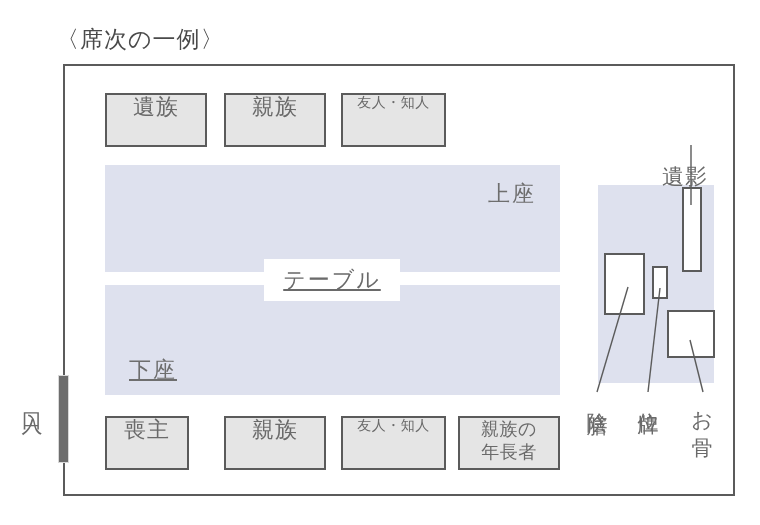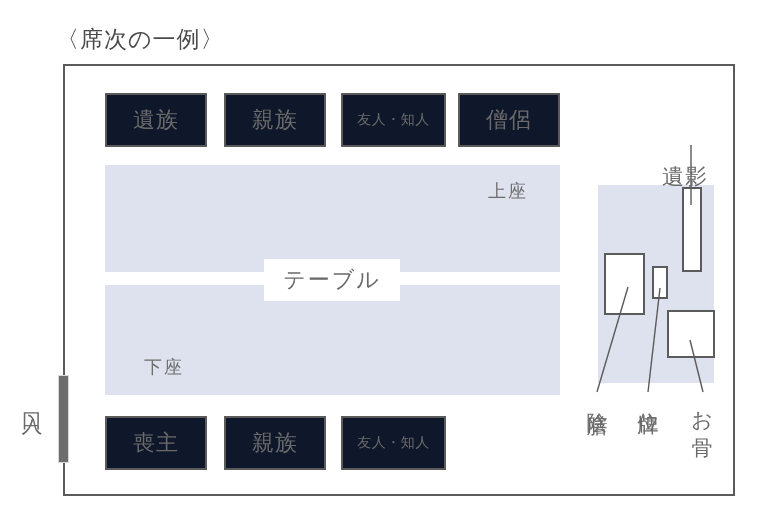--- a/index.html
+++ b/index.html
@@ -39,24 +39,23 @@
     border: 2.5px solid #5b5b5b;
     box-sizing: border-box;
     background: transparent;
   }
 
   
   .seat-box {
     position: absolute;
     box-sizing: border-box;
     border: 2.5px solid #5b5b5b;
-    background: #0f172a;
+    background: #e5e5e5;
     color: #6a6a6a;
     display: flex;
-    align-items: center;
     justify-content: center;
     text-align: center;
     line-height: 1.12;
     font-size: 22px;
     letter-spacing: 1px;
     font-family: Liberation Serif, serif;
   }
   .seat-box.small-text {
     font-size: 14px;
     letter-spacing: 0.5px;
@@ -78,21 +77,21 @@
     display: flex;
     align-items: center;
     justify-content: center;
     color: #6a6a6a;
     font-size: 22px;
     letter-spacing: 2px;
   }
   .zone-label {
     position: absolute;
     color: #6e6e6e;
-    font-size: 18px;
+    font-size: 22px;
     letter-spacing: 2px;
     white-space: nowrap;
   }
 
   
   .altar-panel {
     position: absolute;
     background: #dee1ee;
   }
   .altar-item {
@@ -155,54 +154,57 @@
 <div id="stage">
 
   <div class="diagram-title">〈席次の一例〉</div>
 
   <div class="room-frame"></div>
 
   <div class="table-area" style="left:105px; top:165px; width:455px; height:107px;"></div>
 
   <div class="table-area" style="left:105px; top:285px; width:455px; height:110px;"></div>
 
-  <div class="table-label-box" style="left:264px; top:259px; width:136px; height:42px;">テーブル</div>
+  <div class="table-label-box" style="left:264px; top:259px; width:136px; height:42px;text-decoration:underline;">テーブル</div>
 
   <div class="zone-label" style="left:488px; top:179px;">上座</div>
 
-  <div class="zone-label" style="left:144px; top:355px;">下座</div>
+  <div class="zone-label" style="left:129px; top:355px;text-decoration:underline;">下座</div>
 
   <div class="seat-box" style="left:105px; top:93px; width:102px; height:54px;">
     <span>遺族</span>
   </div>
 
   <div class="seat-box" style="left:224px; top:93px; width:102px; height:54px;">
     <span>親族</span>
   </div>
 
   <div class="seat-box small-text" style="left:341px; top:93px; width:105px; height:54px;">
     <span>友人・知人</span>
   </div>
 
-  <div class="seat-box" style="left:458px; top:93px; width:102px; height:54px;">
-    <span>僧侶</span>
-  </div>
-
-  <div class="seat-box" style="left:105px; top:416px; width:102px; height:54px;">
+
+  <div class="seat-box" style="left:105px; top:416px; width:84px; height:54px;">
     <span>喪主</span>
   </div>
 
   <div class="seat-box" style="left:224px; top:416px; width:102px; height:54px;">
     <span>親族</span>
   </div>
 
   <div class="seat-box small-text" style="left:341px; top:416px; width:105px; height:54px;">
     <span>友人・知人</span>
   </div>
 
+  <div class="seat-box two-line" style="left:458px; top:416px; width:102px; height:54px;">
+    <div>
+      <div>親族の</div>
+      <div>年長者</div>
+    </div>
+  </div>
 
   <div class="altar-panel" style="left:598px; top:185px; width:116px; height:198px;"></div>
 
   <div class="altar-item" style="left:682px; top:187px; width:20px; height:85px;"></div>
 
   <div class="altar-item" style="left:604px; top:253px; width:41px; height:62px;"></div>
 
   <div class="altar-item" style="left:652px; top:266px; width:16px; height:33px;"></div>
 
   <div class="altar-item" style="left:667px; top:310px; width:48px; height:48px;"></div>

